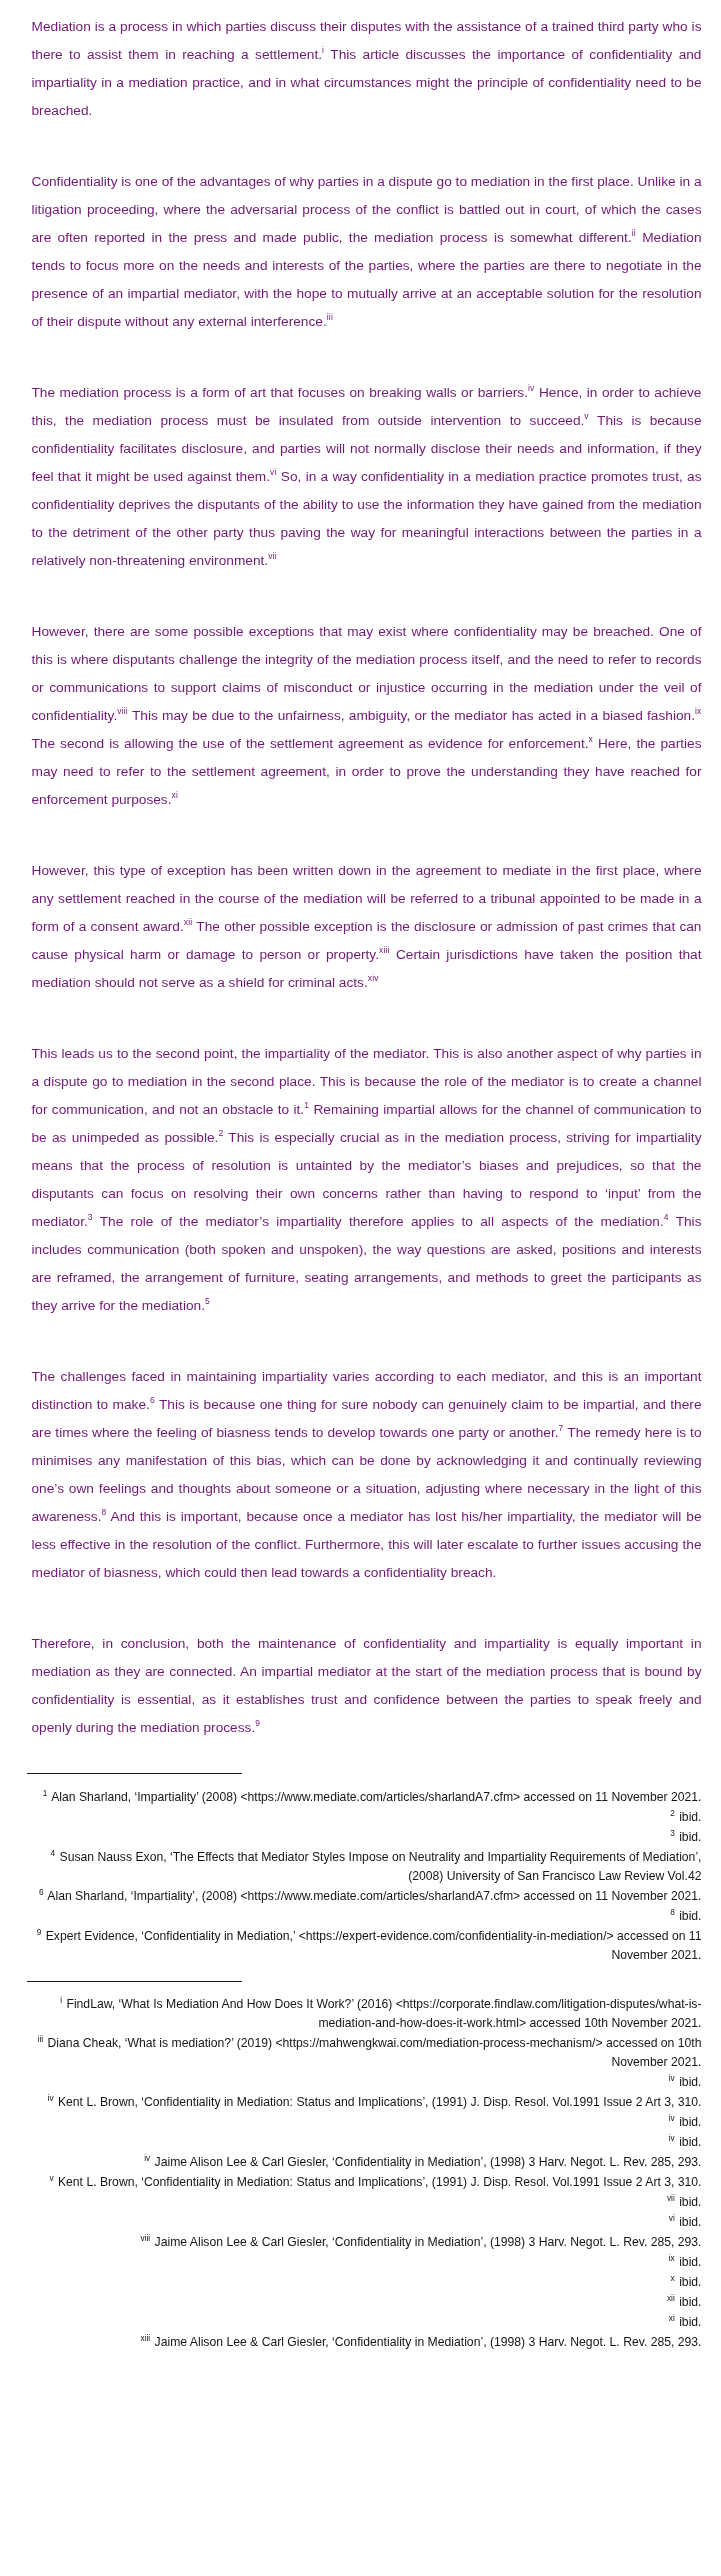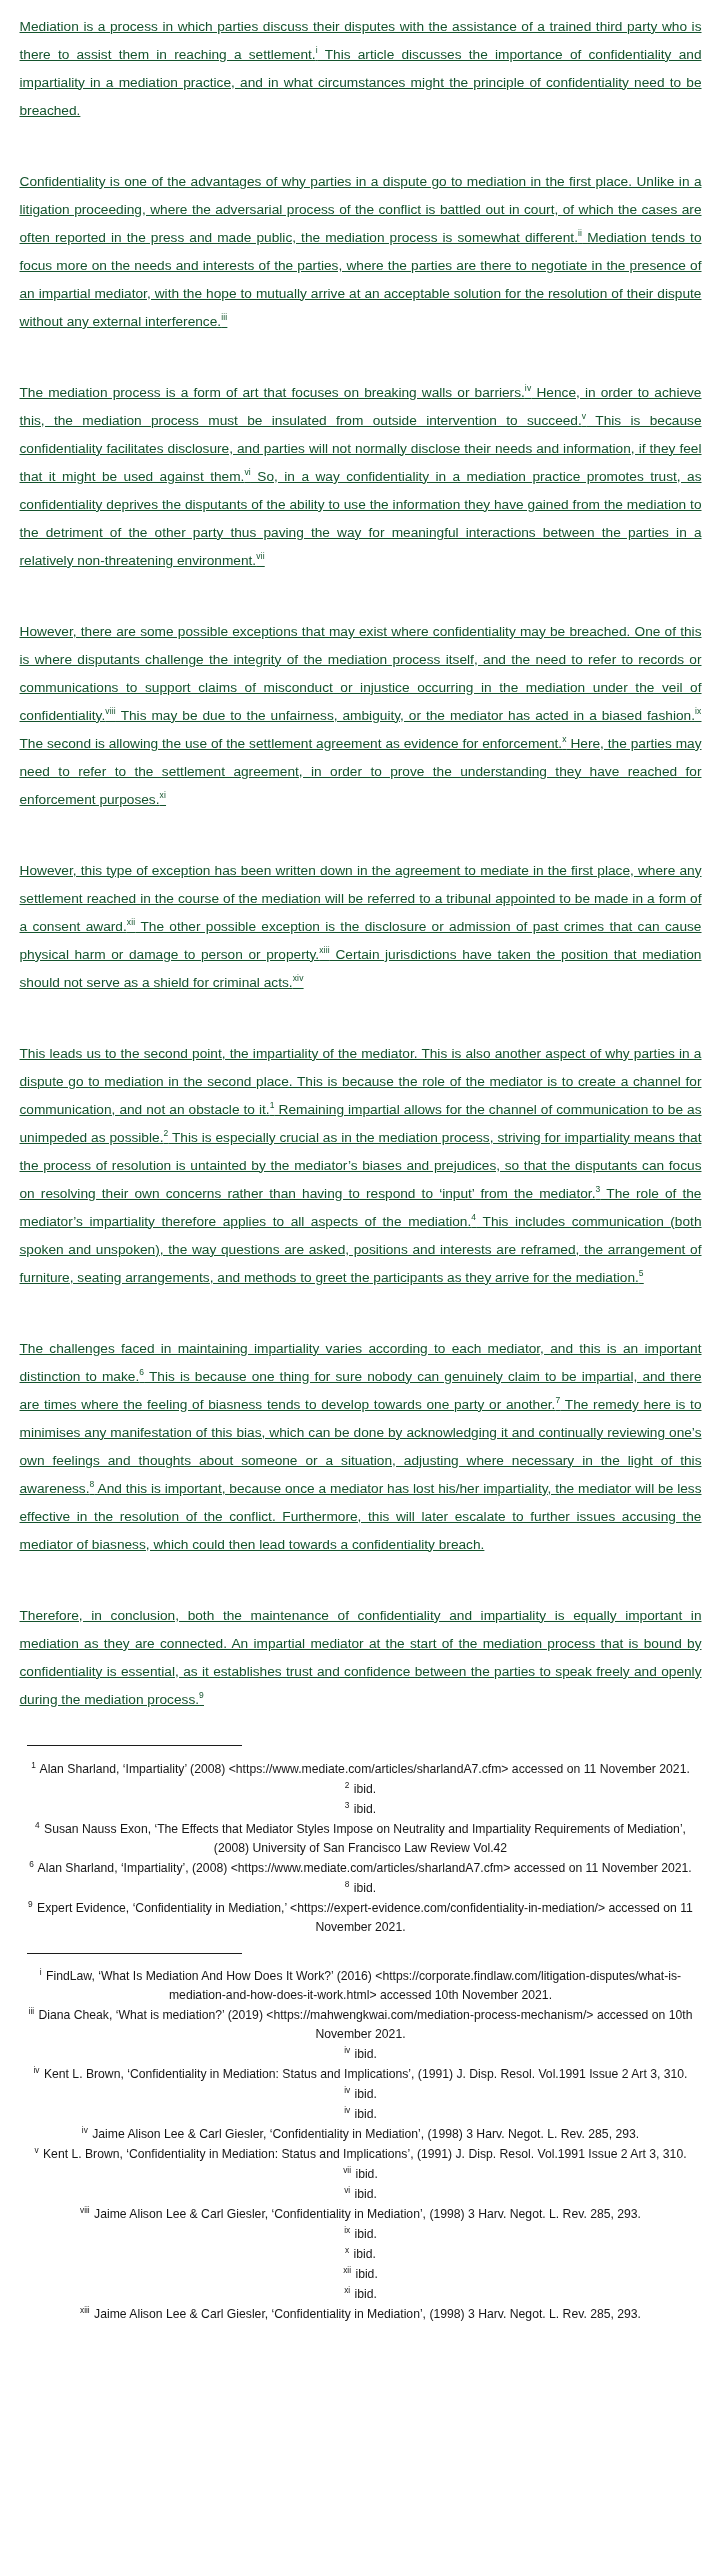--- a/index.html
+++ b/index.html
@@ -11,26 +11,25 @@
     width: 722px;
     min-height: 2576px;
     box-sizing: border-box;
     background: #ffffff;
     color: #161616;
     font-family: "Liberation Sans", "DejaVu Sans", sans-serif;
     padding: 12.7px 20.5px 29px 19.5px;
   }
   
   .body-para {
-    margin: 0 0 43px 0;
+    margin: 0 0 43px 12px;
     font-size: 13.7px;
     line-height: 28px;
     text-align: justify;
-    color: #14532d;
-    text-decoration: underline;
+    color: #701a75;
   }
   .body-para:last-of-type { margin-bottom: 17.6px; }
   .body-para sup {
     font-size: 0.62em;
     line-height: 0;
     vertical-align: super;
     letter-spacing: 0.2px;
   }
   
   .fn-sep {
@@ -40,21 +39,21 @@
     margin: 31px 0 14.6px 7.8px;
   }
   .fn-sep.second {
     margin: 15.6px 0 12.7px 7.8px;
   }
   
   .fn-block { margin: 0; }
   .fn-item {
     font-size: 12.2px;
     line-height: 19px;
-    text-align: center;
+    text-align: right;
     color: #161616;
     margin: 0 0 1px 0;
   }
   .fn-item sup {
     font-size: 0.68em;
     line-height: 0;
     vertical-align: super;
     margin-right: 1px;
   }
 </style>

